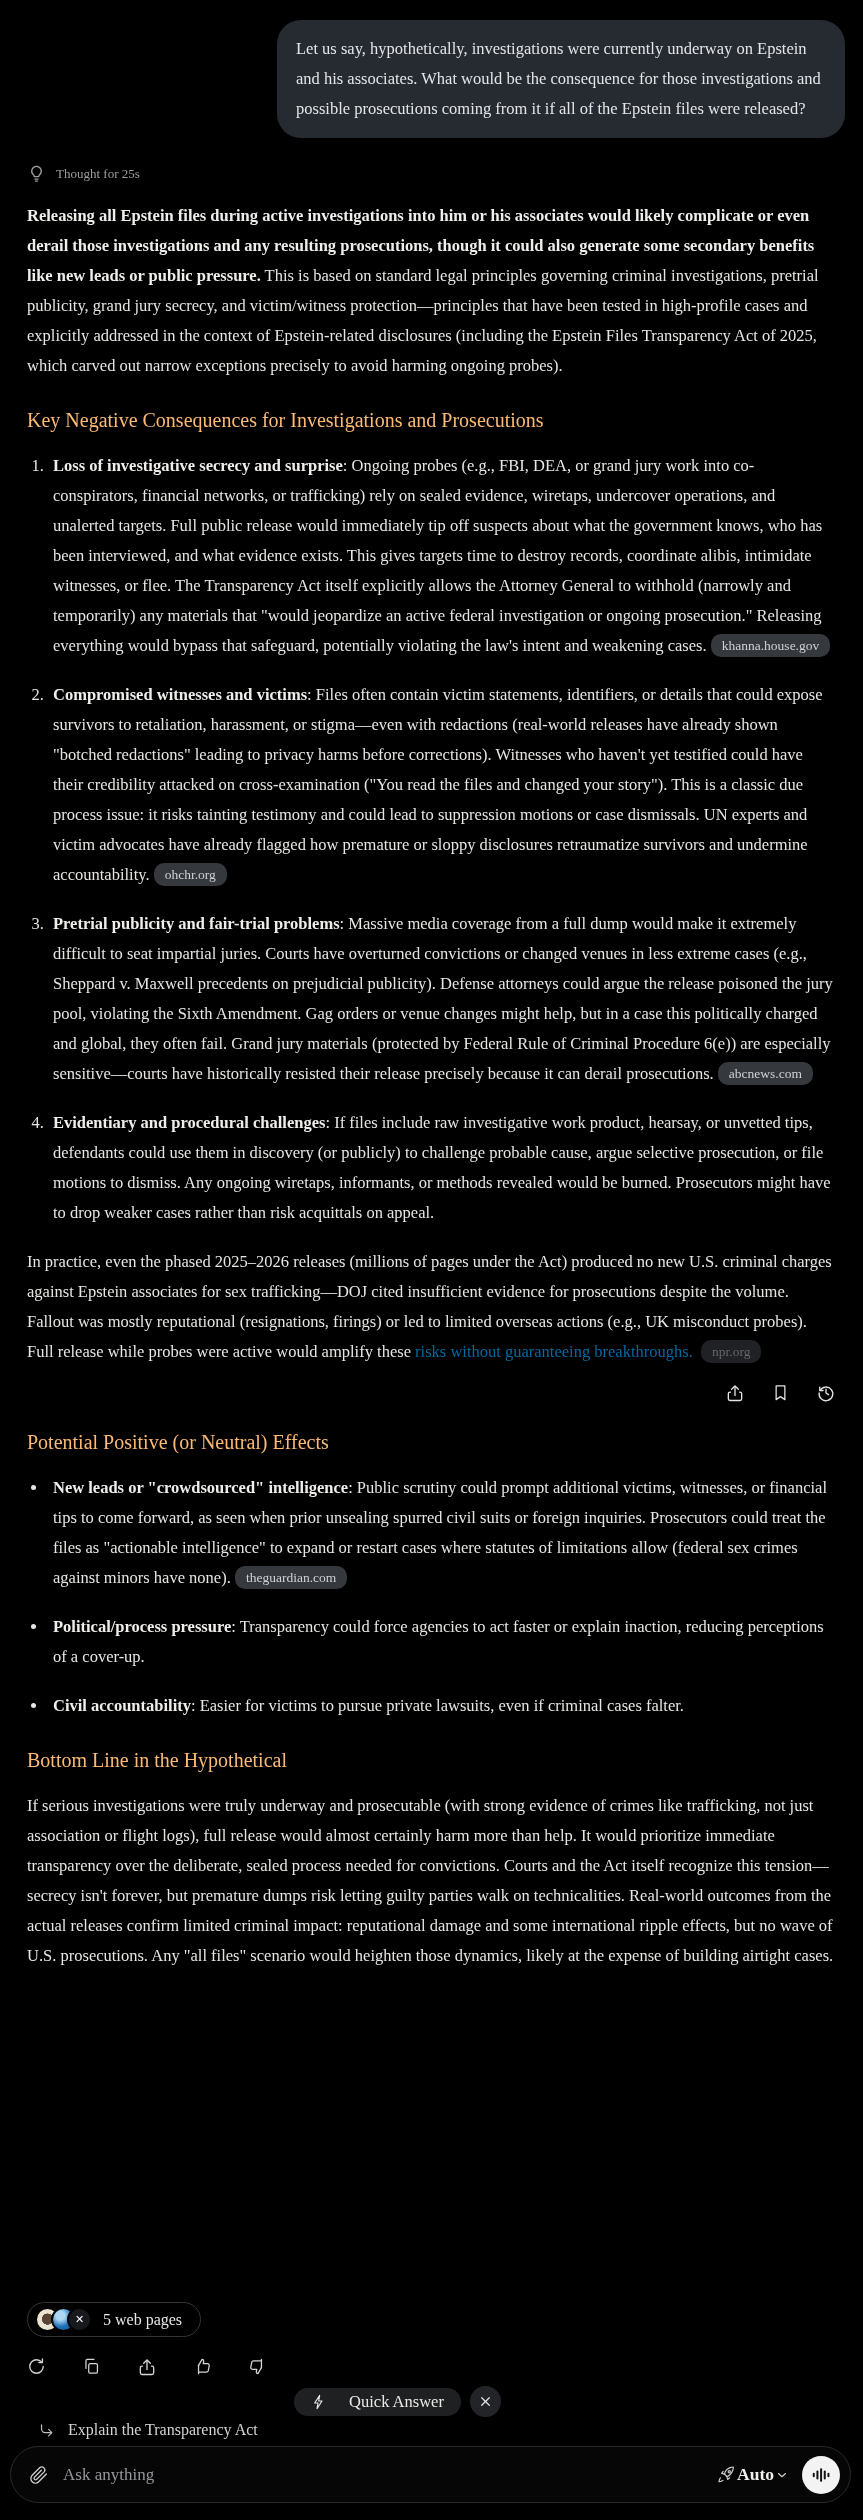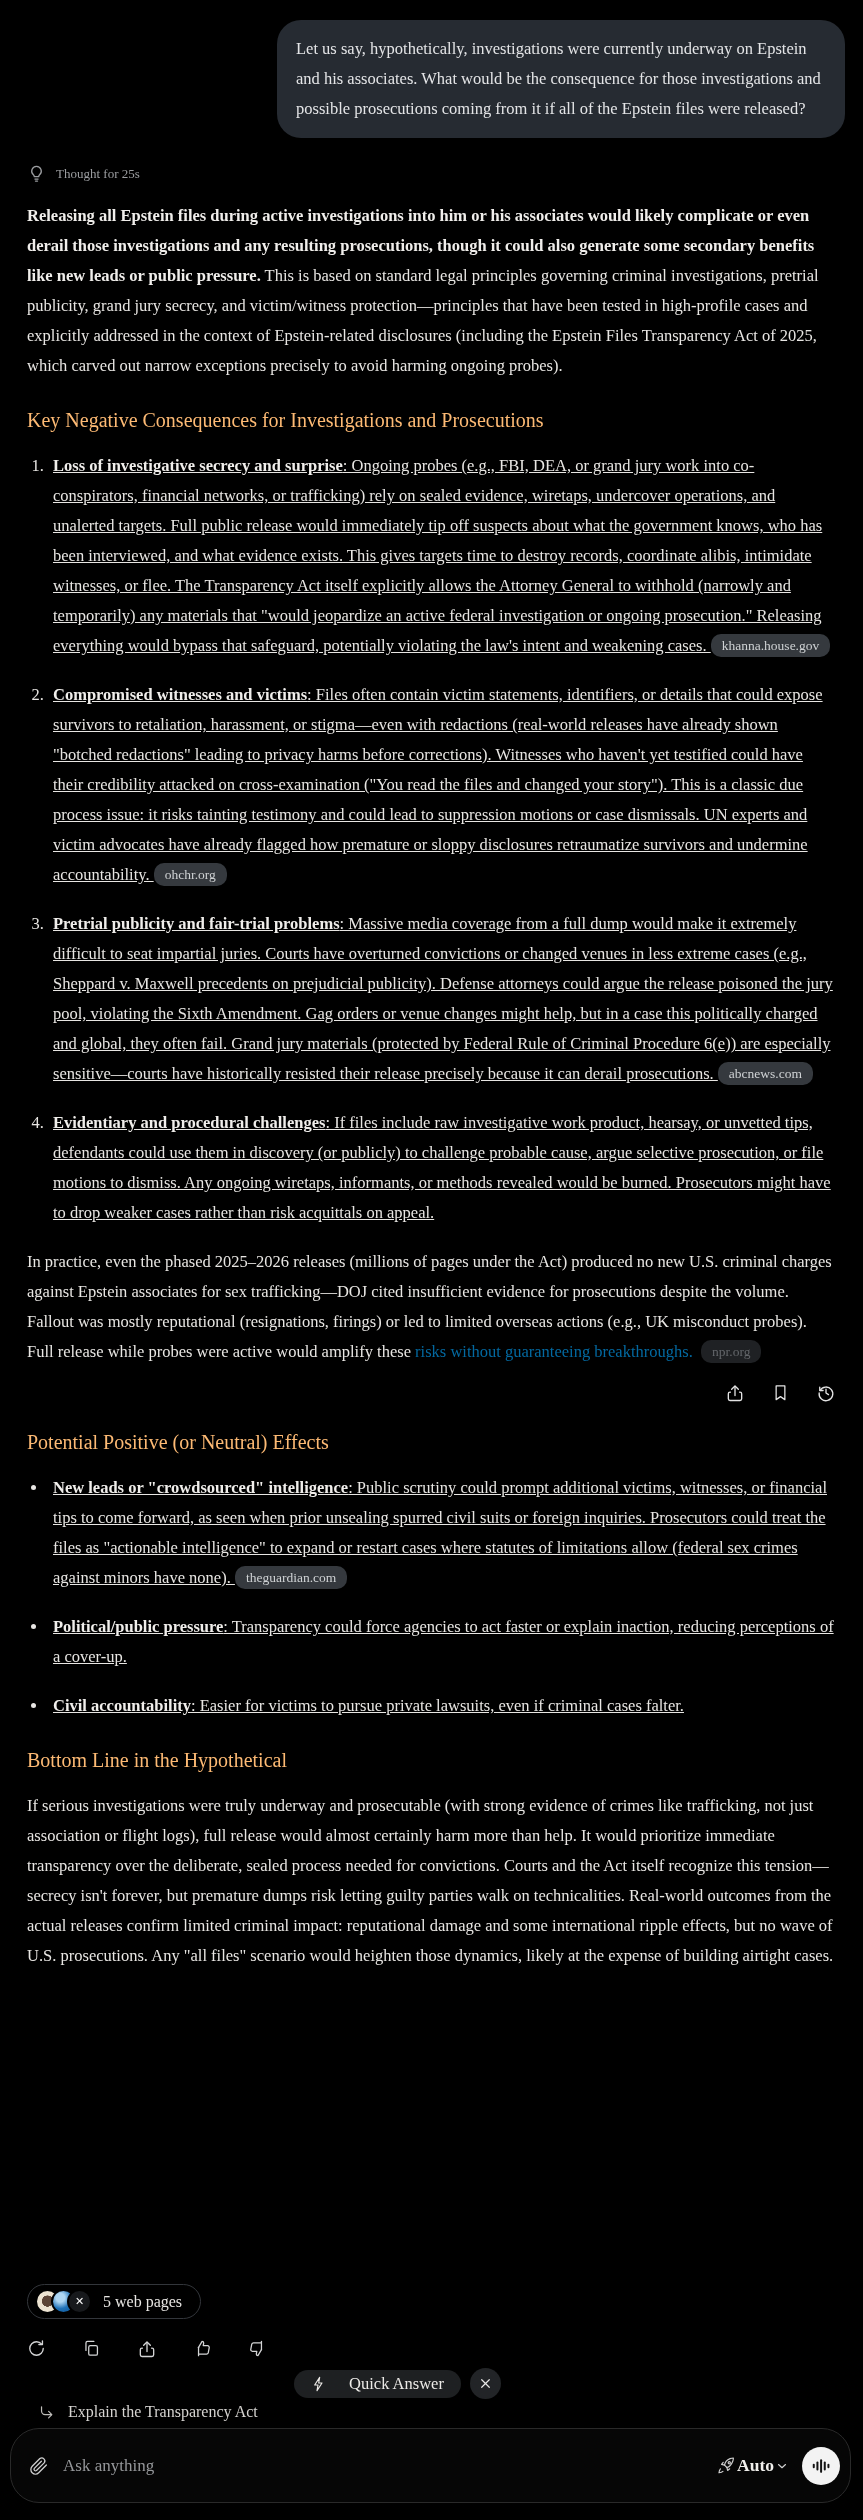--- a/index.html
+++ b/index.html
@@ -8,21 +8,21 @@
   
   .user-bubble{margin:20px 18px 0 auto;max-width:530px;background:#262b32;border-radius:24px;
         padding:14px 19px;font-size:16.5px;line-height:30px;color:#e4e5e7;}
   
   .flow{padding:0 27px;height:2310px;overflow:hidden;}
   .thought-row{display:flex;align-items:center;gap:10px;color:#9c9ea1;margin-top:26px;font-size:13px;}
   .thought-row svg{flex:0 0 auto;}
   .answer{font-size:16.5px;line-height:30px;}
   .answer p{margin:18px 0 24px;}
   .answer h2{font-size:20px;line-height:26px;margin:26px 0 18px;color:#fdba74;font-weight:normal;}
-  .answer ol,.answer ul{margin:0 0 10px;padding-left:21px;text-decoration:underline;}
+  .answer ol,.answer ul{margin:0 0 10px;padding-left:21px;}
   .answer li{margin:0 0 19px;padding-left:5px;}
   .answer b{color:#f0eeeb;}
   .fade{color:#0369a1;}
   .chip{display:inline-block;background:#35393e;color:#cfd2d4;border-radius:10px;font-size:13.5px;
         line-height:21px;padding:1px 11px;vertical-align:1px;cursor:pointer;}
   .chip.dim{background:#1f2124;color:#63666a;}
   .float-actions{display:flex;justify-content:flex-end;gap:26px;color:#e3e3e3;margin:-8px 0 2px;}
   .float-actions .ficon{cursor:pointer;display:inline-flex;}
   
   .dock{position:absolute;left:0;right:0;bottom:0;padding:0 0 17px;background:#000;}
@@ -39,21 +39,21 @@
   .toolbar{display:flex;gap:36px;padding:20px 27px 0;color:#d4d5d6;}
   .toolbar .ticon{cursor:pointer;display:inline-flex;}
   .quick-row{display:flex;justify-content:center;align-items:center;gap:9px;margin:9px 68px 0 0;}
   .quick-pill{display:inline-flex;align-items:center;gap:22px;background:#1e2022;border-radius:17px;
         padding:4px 17px;font-size:16.5px;color:#eceae7;cursor:pointer;}
   .x-circle{width:31px;height:31px;border-radius:50%;background:#222427;display:flex;align-items:center;
         justify-content:center;color:#e8e8e8;cursor:pointer;}
   .suggestion-row{display:flex;align-items:center;gap:13px;margin:4px 0 0 38px;color:#d6d4d1;
         font-size:16px;cursor:pointer;}
   .suggestion-row svg{color:#bfbdba;}
-  .composer{margin:7px 12px 0 10px;height:75px;border:1px solid #292929;background:#060606;border-radius:29px;
+  .composer{margin:7px 12px 0 10px;height:57px;border:1px solid #292929;background:#060606;border-radius:29px;
         display:flex;align-items:center;padding:0 10px 0 17px;box-sizing:border-box;justify-content:flex-end;}
   .clip{color:#cfcfcf;display:inline-flex;cursor:pointer;}
   .composer input{flex:1;background:transparent;border:none;outline:none;color:#e8e6e3;font-size:17px;
         margin-left:12px;font-family:"Liberation Serif","DejaVu Serif",serif;}
   .composer input::placeholder{color:#95979a;}
   .mode{display:flex;align-items:center;gap:1px;color:#f0efec;font-weight:bold;font-size:17.5px;cursor:pointer;}
   .mode svg{color:#cfcfcf;}
   .mode .chev{color:#9a9a9a;}
   .mic{width:38px;height:38px;border-radius:50%;background:#f3f3f3;display:flex;align-items:center;
         justify-content:center;margin-left:13px;cursor:pointer;}
@@ -105,21 +105,21 @@
             <svg width="20" height="20" viewBox="0 0 24 24" fill="none" stroke="currentColor" stroke-width="1.6" stroke-linecap="round" stroke-linejoin="round">
               <path d="M4.5 5v4h4"></path>
               <path d="M4.8 9A8.2 8.2 0 1 1 3.8 12"></path>
               <path d="M12 7.5V12l3 2"></path>
             </svg>
           </span>
         </div>
         <h2>Potential Positive (or Neutral) Effects</h2>
         <ul>
           <li><b>New leads or "crowdsourced" intelligence</b><span>: Public scrutiny could prompt additional victims, witnesses, or financial tips to come forward, as seen when prior unsealing spurred civil suits or foreign inquiries. Prosecutors could treat the files as "actionable intelligence" to expand or restart cases where statutes of limitations allow (federal sex crimes against minors have none). </span><span class="chip">theguardian.com</span></li>
-          <li><b>Political/public pressure</b><span>: Transparency could force agencies to act faster or explain inaction, reducing perceptions of a cover-up.</span></li>
+          <li><b>Political/process pressure</b><span>: Transparency could force agencies to act faster or explain inaction, reducing perceptions of a cover-up.</span></li>
           <li><b>Civil accountability</b><span>: Easier for victims to pursue private lawsuits, even if criminal cases falter.</span></li>
         </ul>
         <h2>Bottom Line in the Hypothetical</h2>
         <p><span>If serious investigations were truly underway and prosecutable (with strong evidence of crimes like trafficking, not just association or flight logs), full release would almost certainly harm more than help. It would prioritize immediate transparency over the deliberate, sealed process needed for convictions. Courts and the Act itself recognize this tension—secrecy isn't forever, but premature dumps risk letting guilty parties walk on technicalities. Real-world outcomes from the actual releases confirm limited criminal impact: reputational damage and some international ripple effects, but no wave of U.S. prosecutions. Any "all files" scenario would heighten those dynamics, likely at the expense of building airtight cases.</span></p>
       </div>
   </div>
 
   <div class="dock">
 
     <div class="sources-row">

